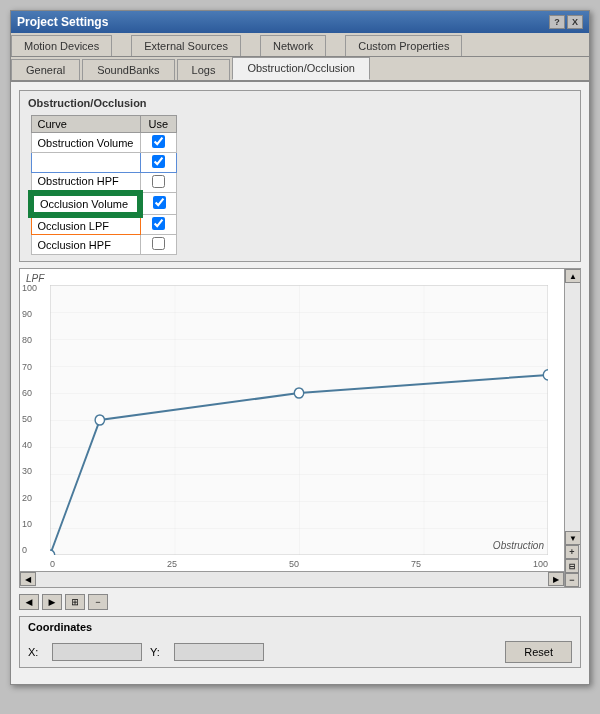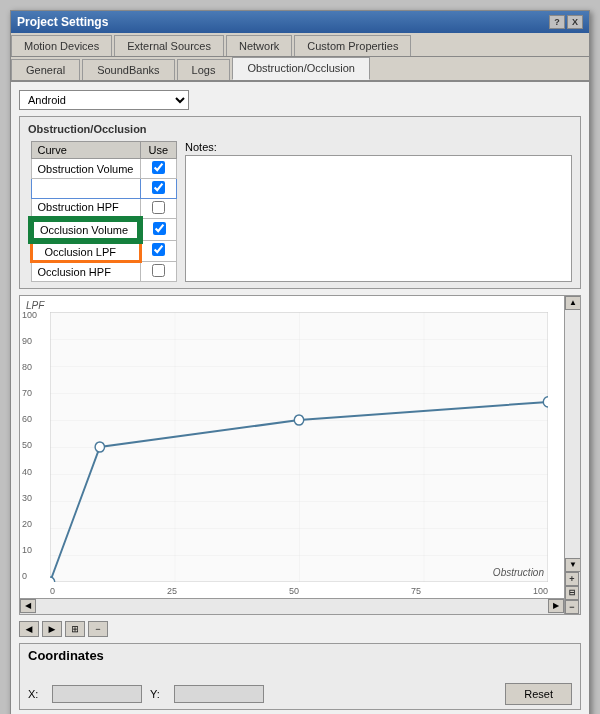--- a/index.html
+++ b/index.html
@@ -50,21 +50,21 @@
       border-bottom: 1px solid #888;
     }
     .tab {
       padding: 4px 12px;
       border: 1px solid #999;
       border-bottom: none;
       background: #d4d0c8;
       cursor: pointer;
       font-size: 11px;
       color: #333;
-      margin-right: 2px;
+      margin-right: 19px;
       margin-top: 2px;
     }
     .tab-row-2 {
       display: flex;
       background: #d4d0c8;
       border-bottom: 2px solid #888;
     }
     .tab2 {
       padding: 4px 14px;
       border: 1px solid #999;
@@ -234,23 +234,23 @@
       justify-content: center;
       font-size: 9px;
     }
     .coordinates-group {
       border: 1px solid #999;
       padding: 4px 8px;
       margin-bottom: 8px;
       background: #ebebeb;
     }
     .coordinates-title {
-      font-size: 13px;
+      font-size: 11px;
       font-weight: bold;
-      margin-bottom: 20px;
+      margin-bottom: 8px;
     }
     .coord-label {
       font-size: 11px;
       width: 16px;
     }
     .coord-input {
       width: 90px;
       border: 1px solid #888;
       background: #d8d8d8;
       padding: 2px 4px;
@@ -307,30 +307,20 @@
 
   <div class="tab-row-2">
     <div class="tab2">General</div>
     <div class="tab2">SoundBanks</div>
     <div class="tab2">Logs</div>
     <div class="tab2 active">Obstruction/Occlusion</div>
   </div>
 
   <div class="content">
 
-    <div class="dropdown-row">
-      <select class="platform-select">
-        <option>Android</option>
-        <option>iOS</option>
-        <option>PC</option>
-        <option>Mac</option>
-        <option>Xbox</option>
-        <option>PS4</option>
-      </select>
-    </div>
 
     <div class="group-box">
       <div class="group-box-title">Obstruction/Occlusion</div>
       <div class="curve-table-container">
 
         <div style="flex:0 0 auto;">
           <table class="curve-table" style="border-collapse:collapse;">
             <thead>
               <tr>
                 <th style="background:#d0cec8;border:1px solid #999;padding:2px 30px 2px 6px;font-weight:normal;">Curve</th>
@@ -348,35 +338,31 @@
               </tr>
               <tr style="background:white;">
                 <td style="border:1px solid #bbb;padding:2px 6px;font-size:11px;">Obstruction HPF</td>
                 <td style="border:1px solid #bbb;padding:2px;text-align:center;"><input type="checkbox" style=""></td>
               </tr>
               <tr style="background:white;">
                 <td style="border:6px solid #15803d;padding:2px 6px;font-size:11px;">Occlusion Volume</td>
                 <td style="border:1px solid #bbb;padding:2px;text-align:center;"><input type="checkbox" checked="" style=""></td>
               </tr>
               <tr style="background:white;">
-                <td style="border:3px solid #f97316;padding:2px 12px;font-size:11px;">Occlusion LPF</td>
+                <td style="border:1px solid #f97316;padding:2px 6px;font-size:11px;">Occlusion LPF</td>
                 <td style="border:1px solid #bbb;padding:2px;text-align:center;"><input type="checkbox" checked="" style=""></td>
               </tr>
               <tr style="background:white;margin-top:10px;">
                 <td style="border:1px solid #bbb;padding:2px 6px;font-size:11px;">Occlusion HPF</td>
                 <td style="border:1px solid #bbb;padding:2px;text-align:center;"><input type="checkbox" style=""></td>
               </tr>
             </tbody>
           </table>
         </div>
 
-        <div class="notes-area">
-          <div class="notes-label">Notes:</div>
-          <div class="notes-scroll" style="min-height:110px;"></div>
-        </div>
       </div>
     </div>
 
     <div class="chart-container">
       <div class="chart-inner">
         <span class="chart-label-lpf">LPF</span>
         <svg class="chart-svg" viewBox="0 0 530 265" preserveAspectRatio="none" style="position:absolute;top:16px;left:30px;right:16px;bottom:16px;width:calc(100% - 46px);height:calc(100% - 32px);">
 
           <defs>
             <pattern id="hgrid" width="530" height="26.5" patternUnits="userSpaceOnUse">

